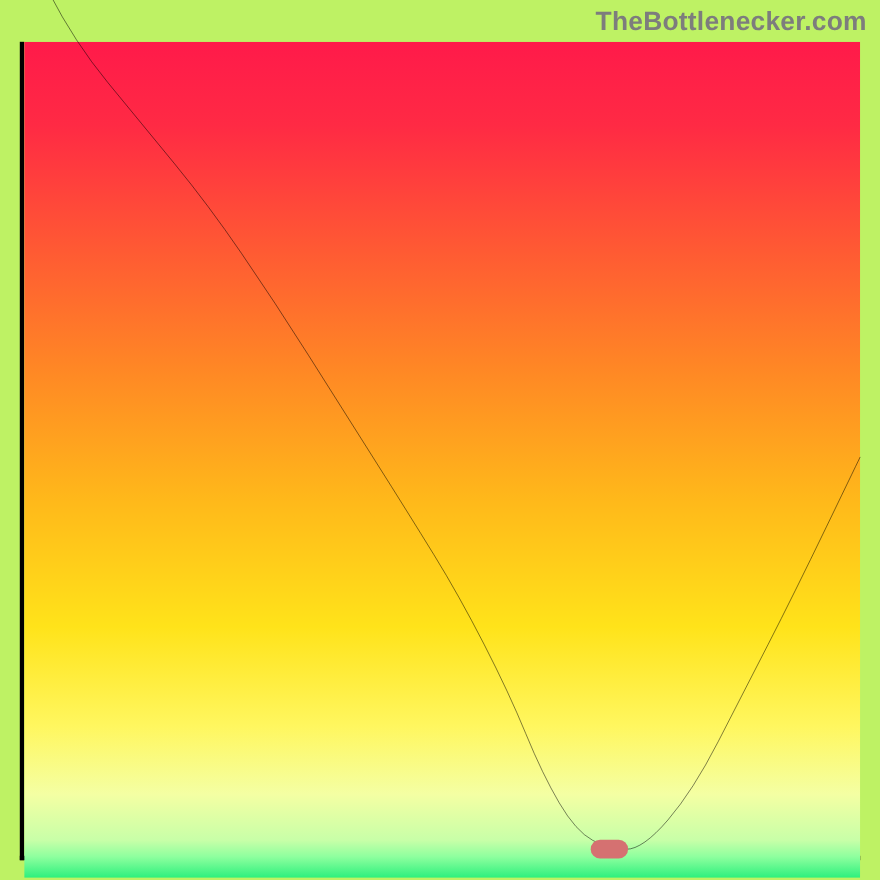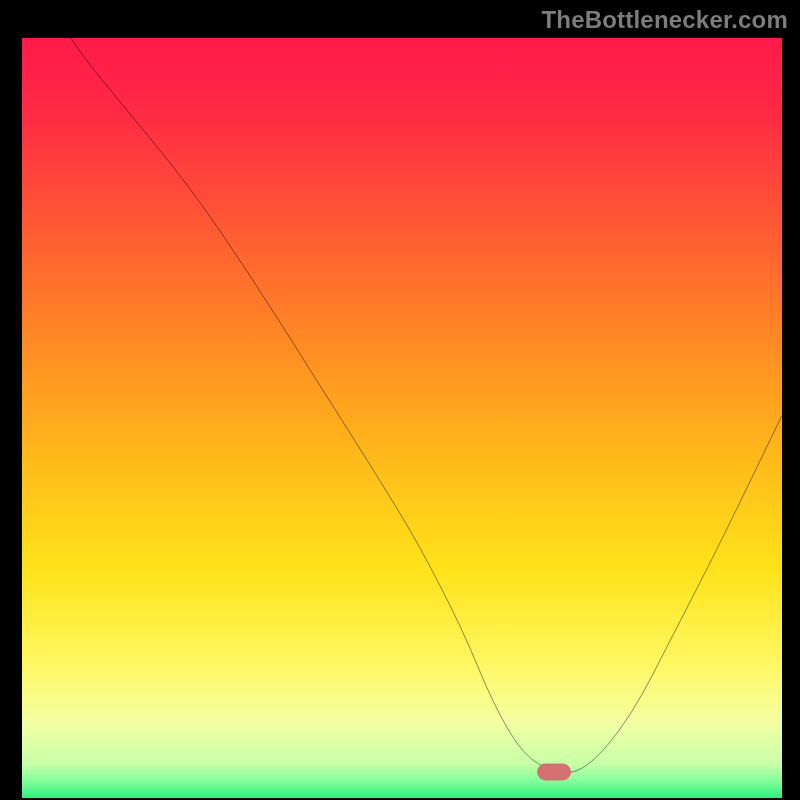--- a/index.html
+++ b/index.html
@@ -1,21 +1,21 @@
 <!DOCTYPE html>
 <html><head>
 <meta charset="utf-8">
 <style>
   * { margin: 0; padding: 0; box-sizing: border-box; }
   html, body { width: 800px; height: 800px; overflow: hidden; }
   .chart-container {
     width: 800px;
     height: 800px;
     position: relative;
-    background: #000000;
+    background: #bef264;
   }
   .watermark {
     position: absolute;
     top: 6px;
     right: 12px;
     font-family: Arial, Helvetica, sans-serif;
     font-size: 24px;
     font-weight: 600;
     color: #7d7d7d;
     letter-spacing: 0.2px;

